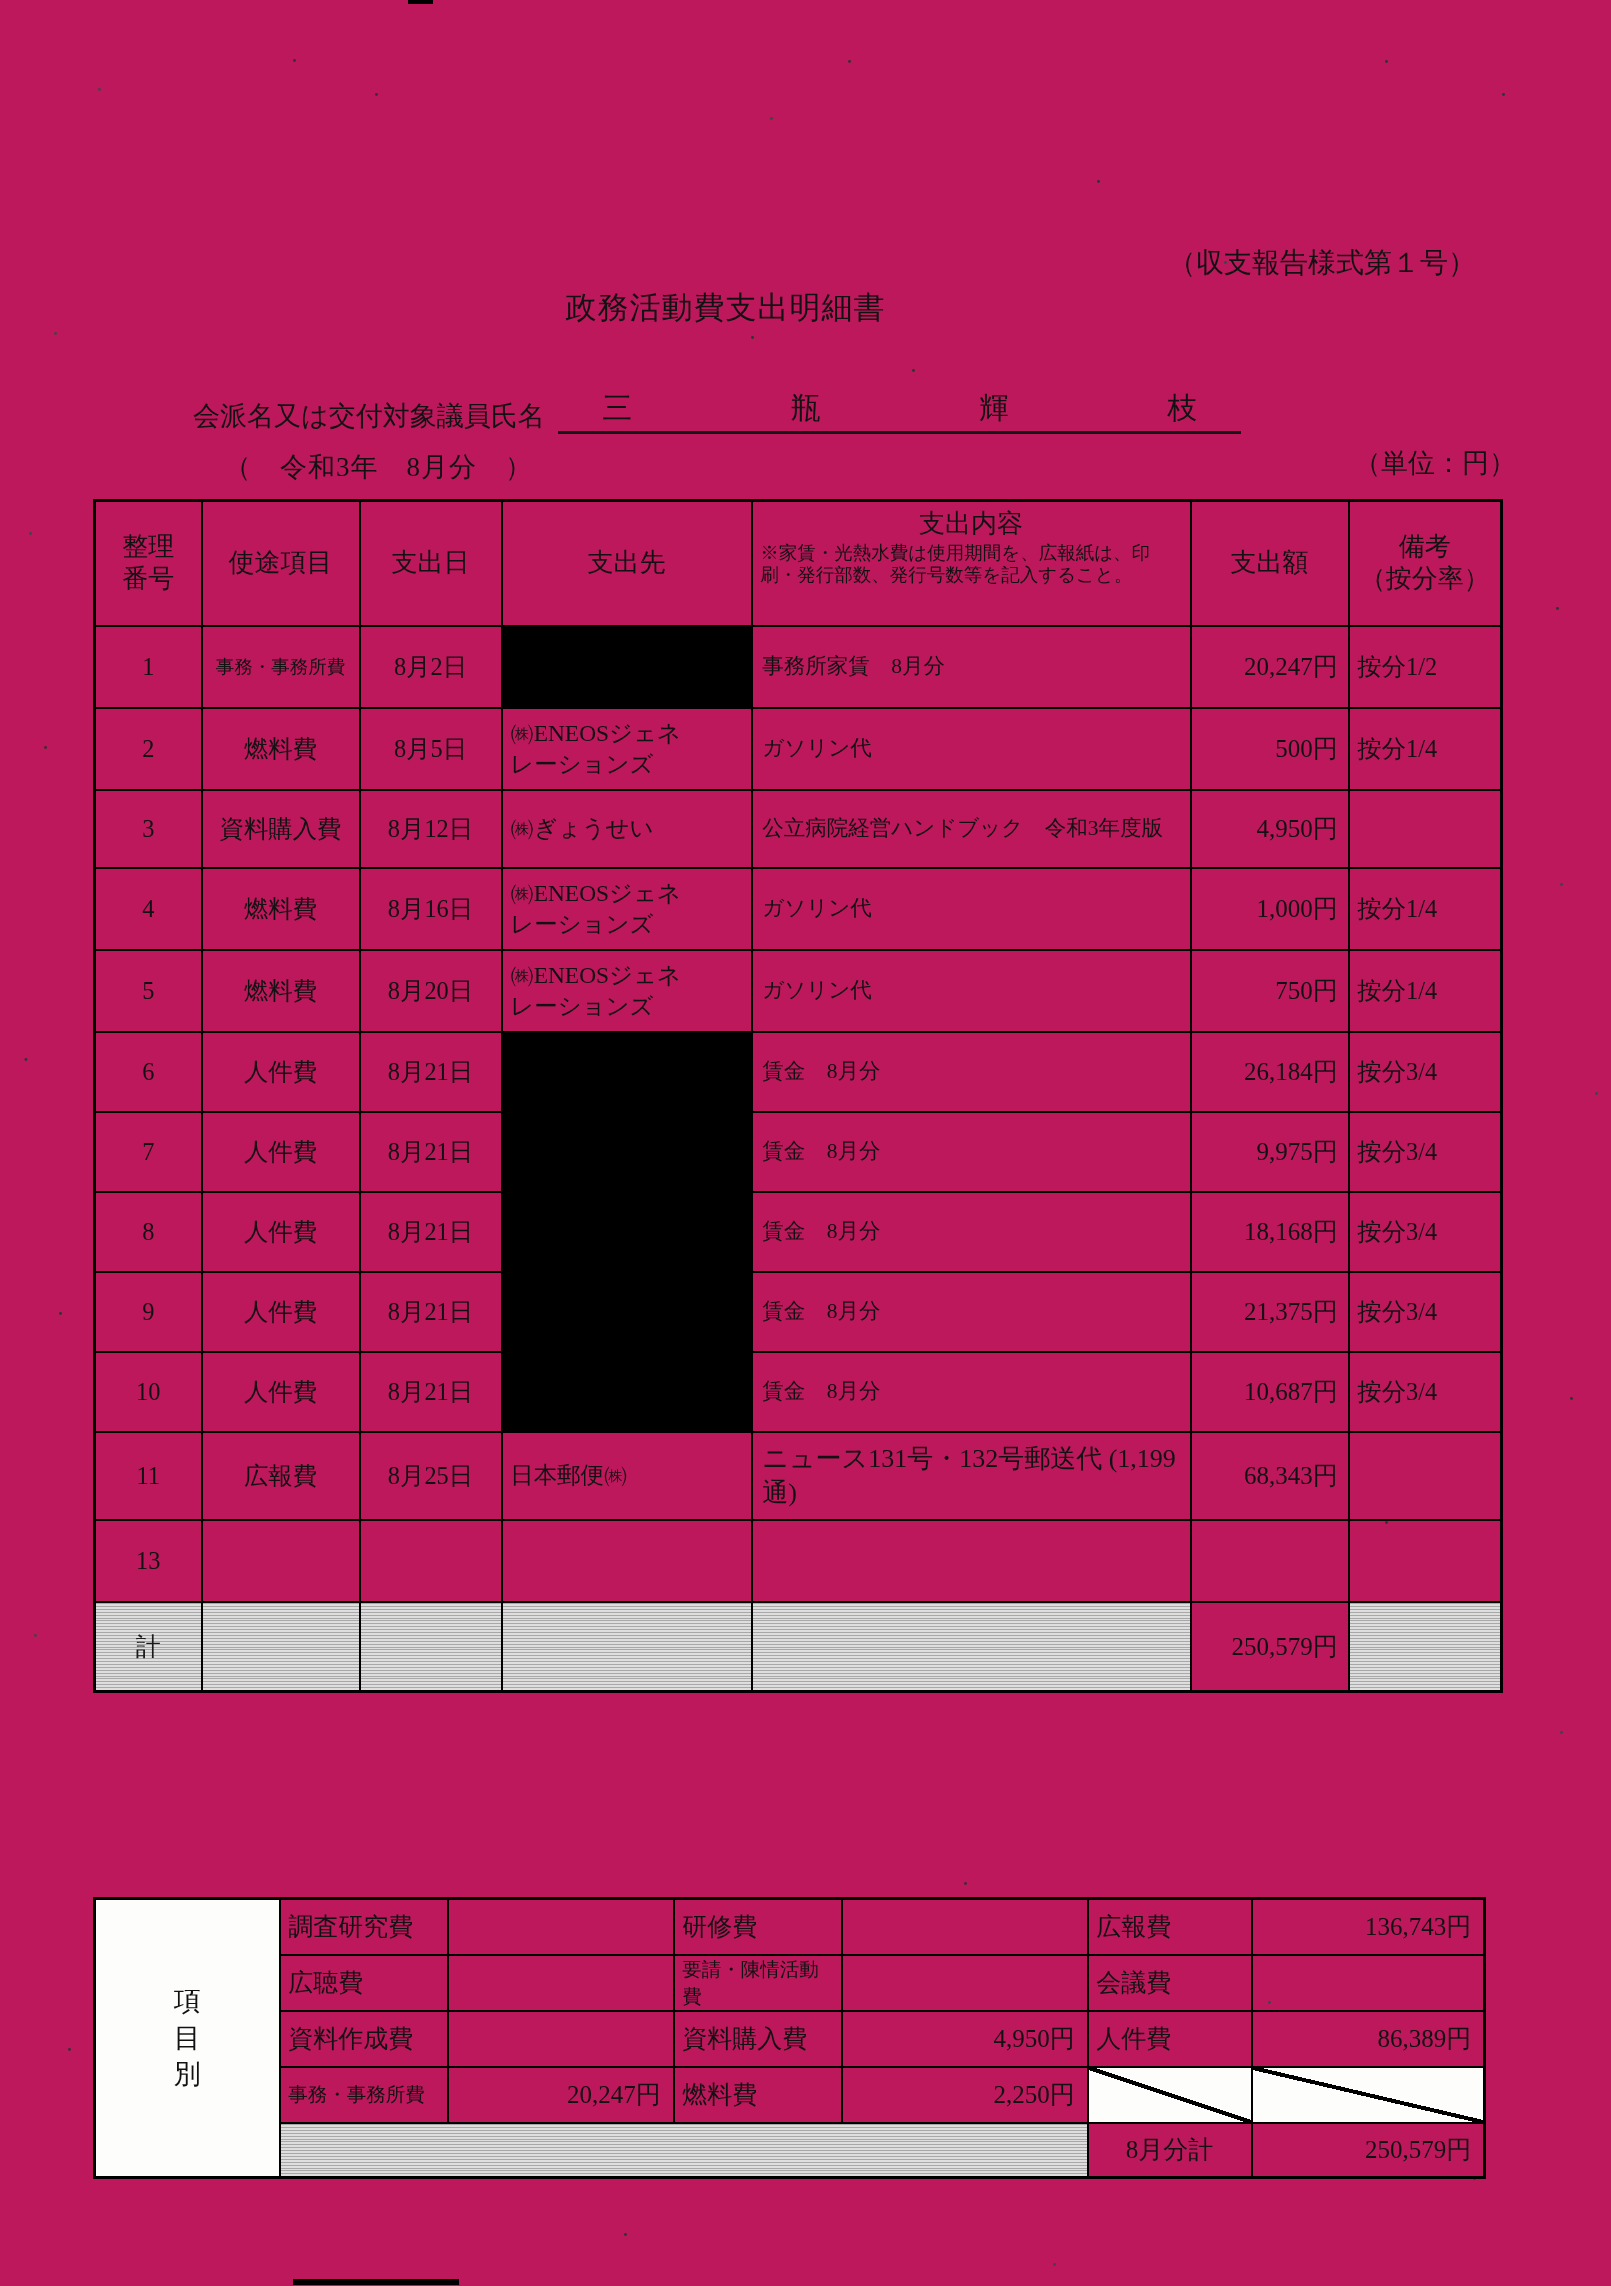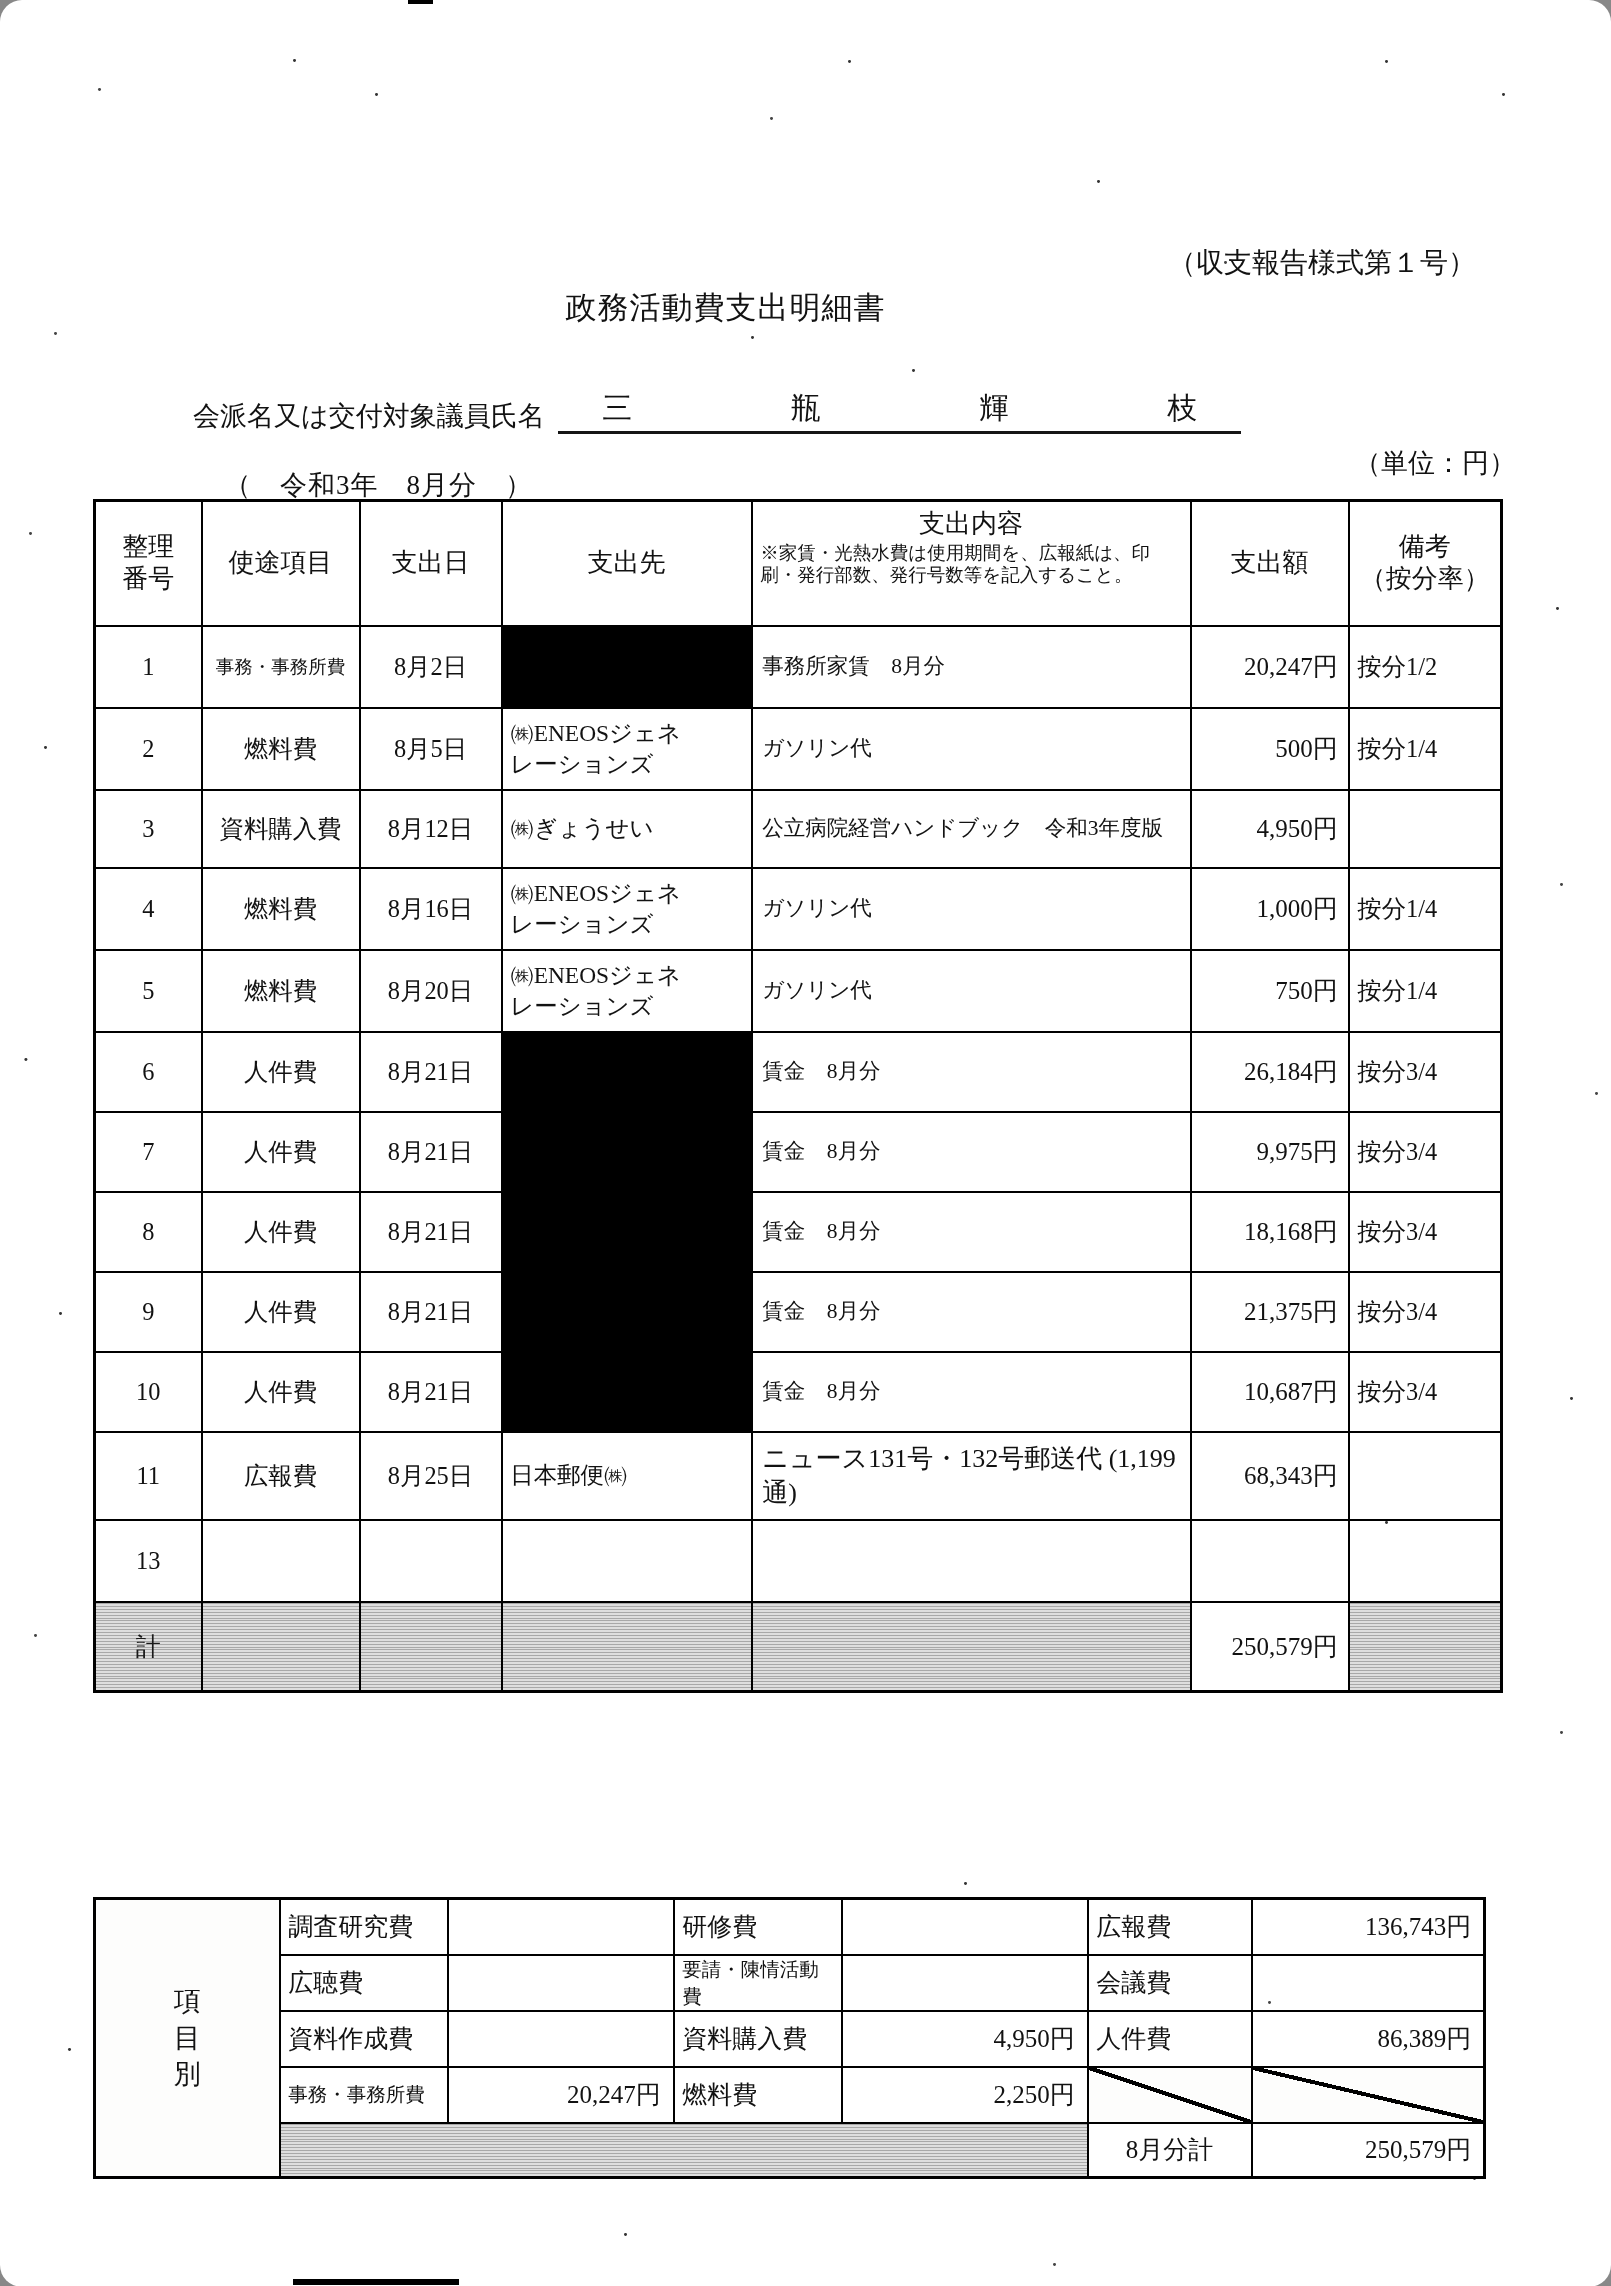--- a/index.html
+++ b/index.html
@@ -1,30 +1,30 @@
 <!DOCTYPE html>
 <html><head>
 <meta charset="utf-8">
 <style>
   html,body { margin:0; padding:0; background:#888; }
   .page {
     position:relative; width:1611px; height:2287px;
-    background:#ffffff; overflow:hidden;
-    font-family:"Liberation Serif","DejaVu Serif",serif; color:#121212;border-radius:22px;
+    background:#be185d; overflow:hidden;
+    font-family:"Liberation Serif","DejaVu Serif",serif; color:#121212;
   }
   
   .form-number { position:absolute; top:244px; left:1168px; font-size:28px; }
   .doc-title  { position:absolute; top:287px; left:0; width:1451px; text-align:center; font-size:31px; letter-spacing:1px; }
   .name-line  { position:absolute; top:388px; left:193px; font-size:27px; display:flex; align-items:flex-end; white-space:nowrap; }
   .name-underline {
     display:inline-flex; justify-content:space-between; width:595px;
     padding:0 44px 2px 44px; margin-left:13.7px;
     border-bottom:3.9px solid #151515; font-size:30px;
   }
-  .period { position:absolute; top:467px; left:224px; font-size:27px; letter-spacing:1px; }
+  .period { position:absolute; top:449px; left:224px; font-size:27px; letter-spacing:1px; }
   .unit   { position:absolute; top:445px; left:1354px; font-size:27px; }
 
   
   table { border-collapse:collapse; table-layout:fixed; }
   td, th { border:2px solid #000; overflow:hidden; vertical-align:middle; font-weight:normal; }
   .main-table, .summary-table { position:absolute; left:93px; border:3.9px solid #000; }
   .main-table { top:499px; }
   .summary-table { top:1897px; }
 
   

